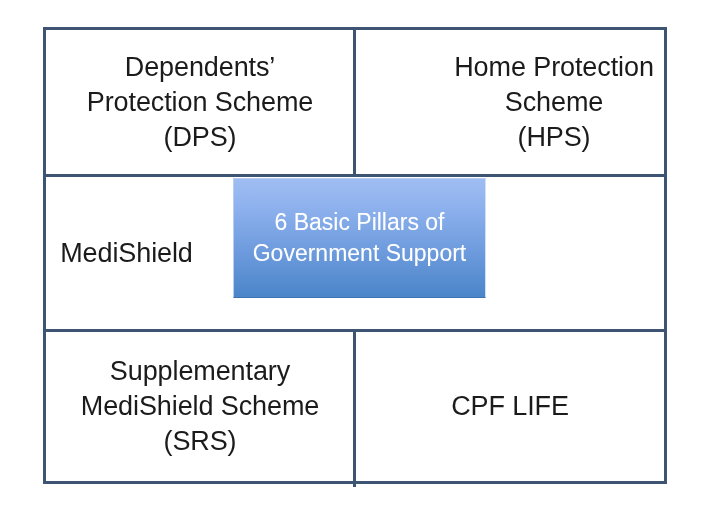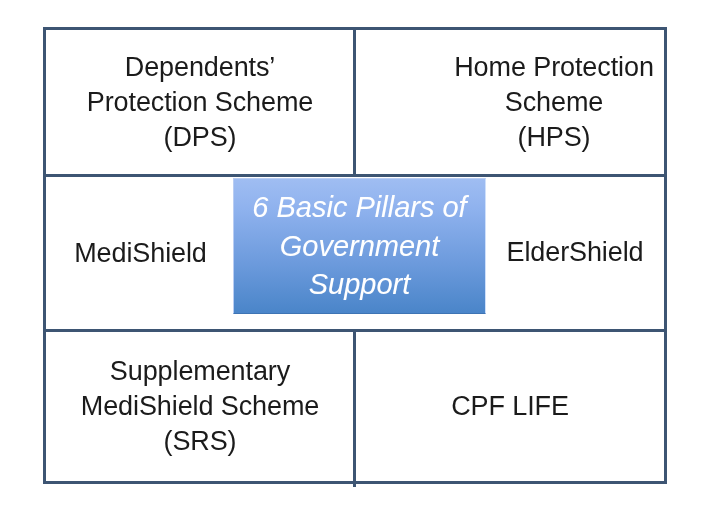--- a/index.html
+++ b/index.html
@@ -64,51 +64,50 @@
     font-size: 27px;
     line-height: 1.30;
     letter-spacing: -0.1px;
     padding: 0 6px;
     box-sizing: border-box;
     white-space: pre-line;
   }
 
   .cell-dps  { left: 46px;  top: 30px;  width: 308px; height: 145px; }
   .cell-hps  { left: 356px; top: 30px;  width: 308px; height: 145px; margin-left: 44px; }
-  .cell-medi { left: 46px;  top: 177px; width: 187px; height: 154px; }
+  .cell-medi { left: 32px;  top: 177px; width: 187px; height: 154px; }
   .cell-elder{ left: 486px; top: 177px; width: 178px; height: 152px; }
   .cell-srs  { left: 46px;  top: 332px; width: 308px; height: 149px; }
   .cell-cpf  { left: 356px; top: 332px; width: 308px; height: 149px; }
 
   .cell-medi { justify-content: center; padding-right: 4px; }
   .cell-elder { justify-content: center; }
 
   
   .center-box {
     position: absolute;
     left: 233px;
     top: 178px;
     width: 253px;
-    height: 136px;
+    height: 120px;
     box-sizing: border-box;
     background: linear-gradient(to bottom, #9fbdf2 0%, #8fb2ee 22%, #6d9bdd 62%, #4a85c9 100%);
     border-top: 1px solid #b9cdf3;
     border-left: 1px solid #b9cdf3;
     border-right: 1px solid #cfe0fb;
     border-bottom: 1px solid #3e74b4;
     display: flex;
     align-items: center;
     justify-content: center;
     text-align: center;
     color: #ffffff;
-    font-size: 29px;
+    font-size: 23px;
     line-height: 1.33;
     white-space: pre-line;
     text-shadow: 0 0 1px rgba(255,255,255,0.25);
-    font-style: italic;
   }
 </style>
 </head>
 <body>
 
 <div id="canvas">
 
   <div class="grid-frame"></div>
 
   <div class="hline r1"></div>
@@ -118,21 +117,20 @@
 
   <div class="cell cell-dps">Dependents’
 Protection Scheme
 (DPS)</div>
 
   <div class="cell cell-hps">Home Protection Scheme
 (HPS)</div>
 
   <div class="cell cell-medi">MediShield</div>
 
-  <div class="cell cell-elder">ElderShield</div>
 
   <div class="cell cell-srs">Supplementary
 MediShield Scheme
 (SRS)</div>
 
   <div class="cell cell-cpf">CPF LIFE</div>
 
   <div class="center-box">6 Basic Pillars of
 Government Support</div>
 

